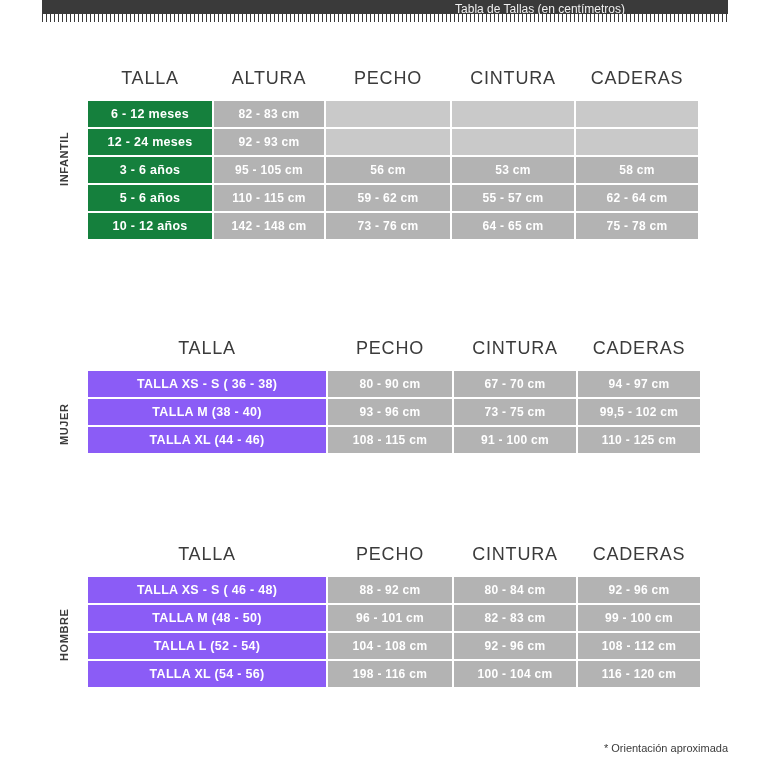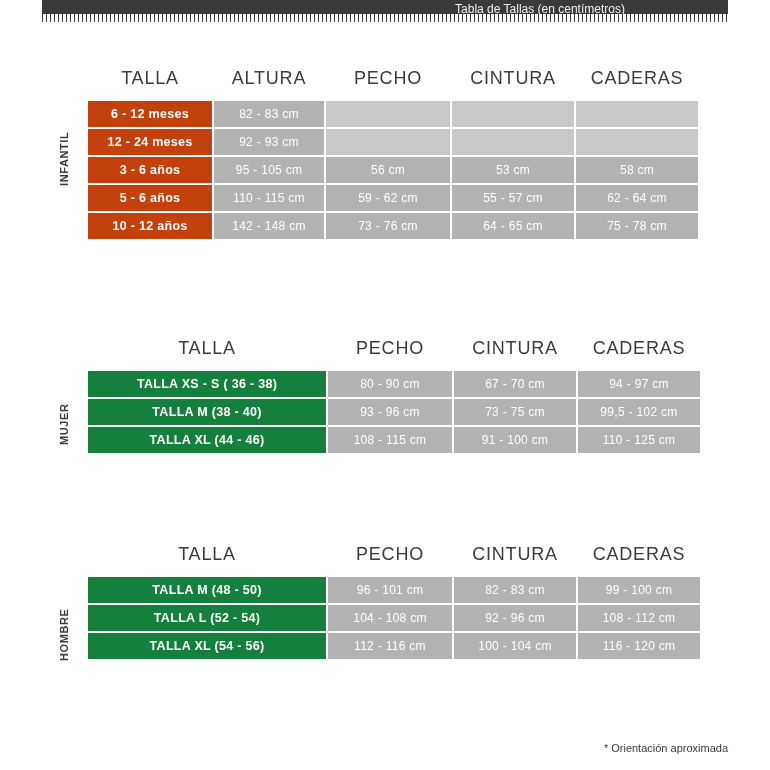--- a/index.html
+++ b/index.html
@@ -97,47 +97,47 @@
     background: transparent;
   }
   td {
     font-size: 12px;
     text-align: center;
     height: 24px;
     color: #ffffff;
     letter-spacing: .3px;
   }
   td.sz {
-    background: #c2410c;
+    background: #15803d;
     color: #ffffff;
     font-weight: bold;
     font-size: 12.5px;
   }
   td.val {
     background: #b3b3b3;
     color: #ffffff;
-    font-weight: normal;
+    font-weight: bold;
   }
   td.empty {
     background: #c9c9c9;
   }
 
   
   .t-kids td.sz, .t-kids th.c0 { width: 122px; }
   .t-kids td.c1, .t-kids th.c1 { width: 108px; }
   .t-kids td.c2, .t-kids th.c2 { width: 122px; }
   .t-kids td.c3, .t-kids th.c3 { width: 120px; }
   .t-kids td.c4, .t-kids th.c4 { width: 120px; }
 
   
   .t-adult td.sz, .t-adult th.c0 { width: 236px; }
   .t-adult td.c1, .t-adult th.c1 { width: 122px; }
   .t-adult td.c2, .t-adult th.c2 { width: 120px; }
   .t-adult td.c3, .t-adult th.c3 { width: 120px; }
-  .t-adult td.sz { background: #15803d; }
+  .t-adult td.sz { background: #8b5cf6; }
 
   .footnote {
     position: absolute;
     right: 42px;
     bottom: 16px;
     font-size: 11px;
     color: #3b3b3b;
   }
 </style>
 </head>
@@ -241,34 +241,40 @@
     <thead>
       <tr>
         <th class="c0">TALLA</th>
         <th class="c1">PECHO</th>
         <th class="c2">CINTURA</th>
         <th class="c3">CADERAS</th>
       </tr>
     </thead>
     <tbody>
       <tr>
+        <td class="sz">TALLA XS - S ( 46 - 48)</td>
+        <td class="val c1">88 - 92 cm</td>
+        <td class="val c2">80 - 84 cm</td>
+        <td class="val c3">92 - 96 cm</td>
+      </tr>
+      <tr>
         <td class="sz">TALLA M (48 - 50)</td>
         <td class="val c1">96 - 101 cm</td>
         <td class="val c2">82 - 83 cm</td>
         <td class="val c3">99 - 100 cm</td>
       </tr>
       <tr>
         <td class="sz">TALLA L (52 - 54)</td>
         <td class="val c1">104 - 108 cm</td>
         <td class="val c2">92 - 96 cm</td>
         <td class="val c3">108 - 112 cm</td>
       </tr>
       <tr>
         <td class="sz">TALLA XL (54 - 56)</td>
-        <td class="val c1">112 - 116 cm</td>
+        <td class="val c1">198 - 116 cm</td>
         <td class="val c2">100 - 104 cm</td>
         <td class="val c3">116 - 120 cm</td>
       </tr>
     </tbody>
   </table>
 </div>
 
 <div class="footnote">* Orientación aproximada</div>
 
 </body></html>

